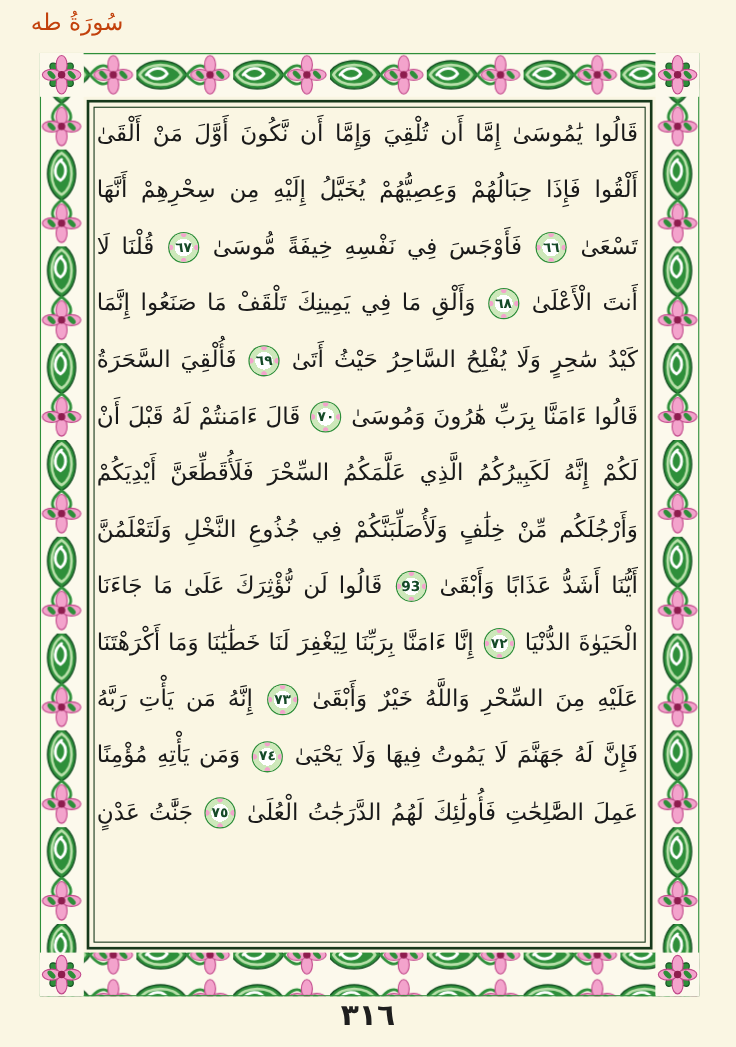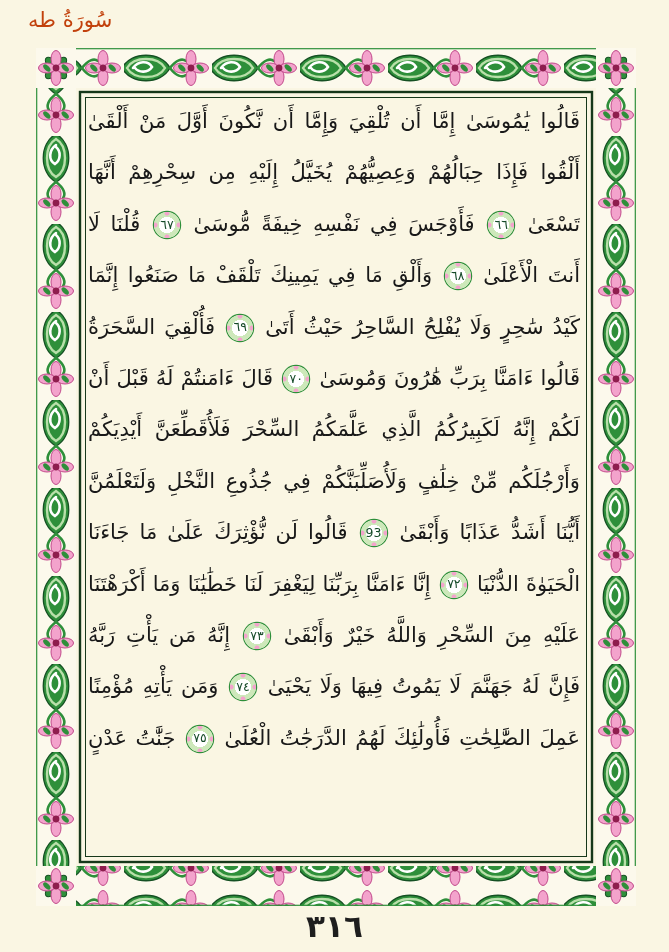--- a/index.html
+++ b/index.html
@@ -38,27 +38,27 @@
   .med{
     display:inline-flex;align-items:center;justify-content:center;
     width:26px;height:26px;border-radius:50%;
     background:
       radial-gradient(circle at 50% 4%,  var(--flower-pink) 0 2.2px, rgba(0,0,0,0) 2.8px),
       radial-gradient(circle at 50% 96%, var(--flower-pink) 0 2.2px, rgba(0,0,0,0) 2.8px),
       radial-gradient(circle at 4% 50%,  var(--flower-pink) 0 2.2px, rgba(0,0,0,0) 2.8px),
       radial-gradient(circle at 96% 50%, var(--flower-pink) 0 2.2px, rgba(0,0,0,0) 2.8px),
       radial-gradient(circle, #ffffff 0 8px, var(--medallion-fill) 8px 13px);
     box-shadow:0 0 0 1.2px var(--border-green);
-    font-size:12.5px;font-weight:normal;color:var(--medallion-digit);
+    font-size:12.5px;font-weight:bold;color:var(--medallion-digit);
     margin:0 3px;vertical-align:middle;line-height:1;
     flex:0 0 auto;
   }
   .page-number{
     position:absolute;left:0;top:908px;width:669px;
-    text-align:center;font-size:31px;font-weight:bold;color:#1e1e1e;
+    text-align:center;font-size:27px;font-weight:bold;color:#1e1e1e;
   }
 </style>
 </head>
 <body>
 
 <div class="header-label surah-label">سُورَةُ طه</div>
 <div class="header-label juz-label">الجُزْءُ السَّادِسَ عَشَرَ</div>
 
 <svg class="frame" width="600" height="858" viewBox="0 0 600 858" aria-hidden="true">
   <defs>

